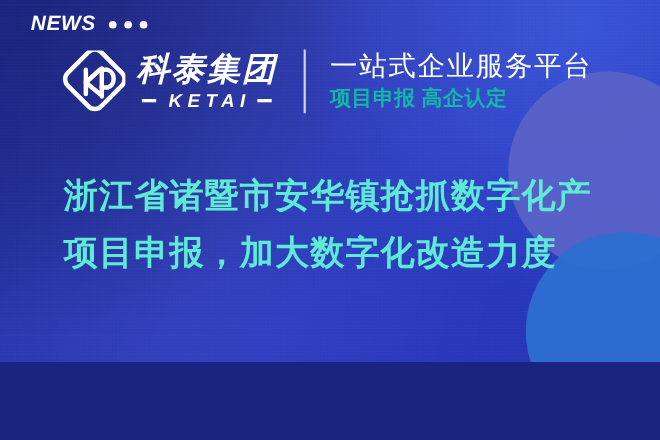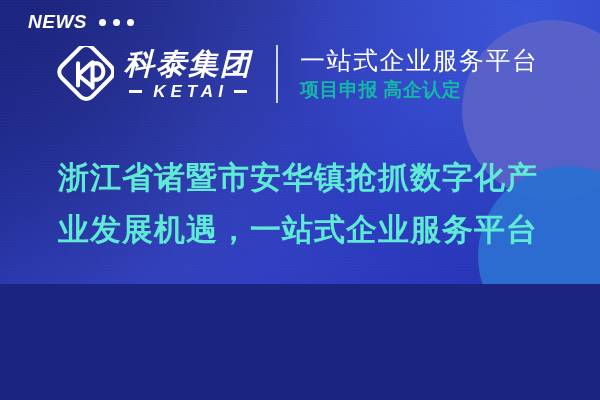--- a/index.html
+++ b/index.html
@@ -3,21 +3,21 @@
 <meta charset="utf-8">
 <style>
   html, body {
     margin: 0;
     padding: 0;
     background: #1b2480;
   }
   #banner {
     position: relative;
     width: 600px;
-    height: 284px;
+    height: 329px;
     overflow: hidden;
     font-family: "Liberation Sans", "DejaVu Sans", sans-serif;
     background: #2432b0;
   }
   
   .bg-base {
     position: absolute;
     inset: 0;
     background:
       radial-gradient(circle at 88% 6%, #3a55d8 0%, rgba(58,85,216,0) 42%),
@@ -243,16 +243,16 @@
 
     <span class="slogan">
       <span class="slogan-main">一站式企业服务平台</span>
       <span class="slogan-sub">项目申报 高企认定</span>
     </span>
 
   </div>
 
   <div class="headline">
     <div class="headline-line">浙江省诸暨市安华镇抢抓数字化产</div>
-    <div class="headline-line">业发展机遇，一站式企业服务平台</div>
+    <div class="headline-line">项目申报，加大数字化改造力度</div>
   </div>
 
 </div>
 
 </body></html>

